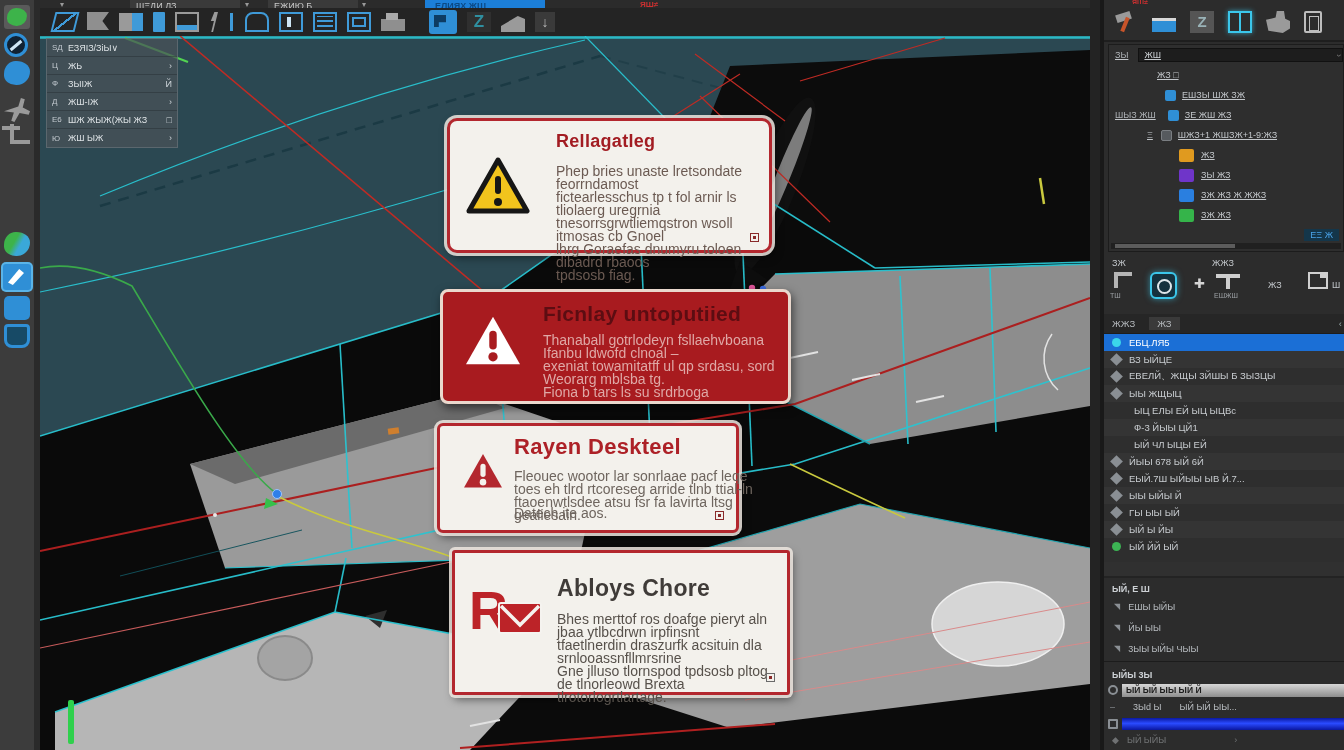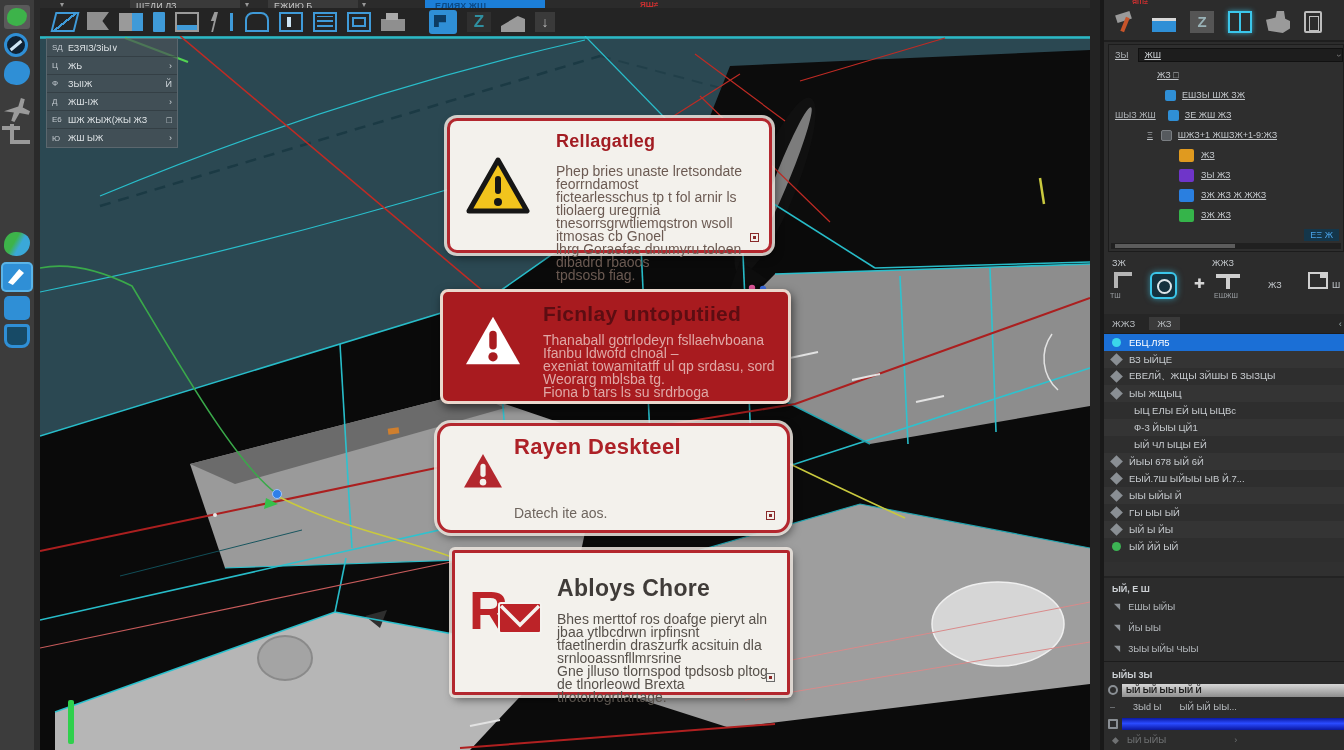--- a/index.html
+++ b/index.html
@@ -339,27 +339,31 @@
     </svg>
     <div class="dlg-title" style="position:absolute;left:100px;top:10px;font-size:21px;color:#5c0d12">Ficnlay untoputiied</div>
     <div class="dlg-body" style="position:absolute;left:100px;top:42px;width:240px;color:#dfa8a6">
       <div>Thanaball gotrlodeyn fsllaehvboana Ifanbu ldwofd clnoal –</div>
       <div>exeniat towamitatff ul qp srdasu, sord</div>
       <div>Weorarg mblsba tg.</div>
       <div>Fiona b tars ls su srdrboga</div>
     </div>
   </div>
 
-  <div class="dlg dlg-light" style="left:437px;top:423px;width:353px;height:110px;border-radius:14px;">
+  <div class="dlg dlg-light" style="left:437px;top:423px;width:302px;height:110px;border-radius:6px;">
     <svg width="42" height="38" viewBox="0 0 64 58" style="position:absolute;left:22px;top:26px">
       <path d="M32 3 L61 54 L3 54 Z" fill="#b3272e"></path>
       <rect x="28" y="18" width="8" height="20" rx="4" fill="#f3f1ec"></rect>
         <circle cx="32" cy="46" r="5" fill="#f3f1ec"></circle>
     </svg>
     <div class="dlg-title" style="position:absolute;left:74px;top:8px;font-size:22px;color:#ad2127">Rayen Deskteel</div>
+    <div class="dlg-body" style="position:absolute;left:74px;top:44px;width:262px;color:#6e655e">
+      <div>Fleouec wootor lar sonrlaae pacf leqe toes eh tlrd rtcoreseg arride tlnb ttial-ln</div>
+      <div>ftaoenwtlsdee atsu fsr fa lavirta ltsg gealiesain.</div>
+    </div>
     <div class="dlg-body" style="position:absolute;left:74px;bottom:10px;color:#6e655e">Datech ite aos.</div>
     <span class="dlg-glyph" style="right:12px;bottom:10px;color:#8a2a2a"></span>
   </div>
 
   <div class="dlg dlg-light" style="left:452px;top:550px;width:338px;height:145px;border-radius:3px;">
     <svg width="76" height="58" viewBox="0 0 76 58" style="position:absolute;left:14px;top:28px">
       <text x="0" y="48" font-size="54" font-weight="bold" fill="#bc2328" font-family="Liberation Sans, sans-serif">R</text>
       <rect x="30" y="22" width="42" height="30" rx="2" fill="#bc2328" stroke="#f5f3ef" stroke-width="2"></rect>
       <polyline points="32,25 51,44 70,25" stroke="#f5f3ef" stroke-width="3.5" fill="none"></polyline>
     </svg>

